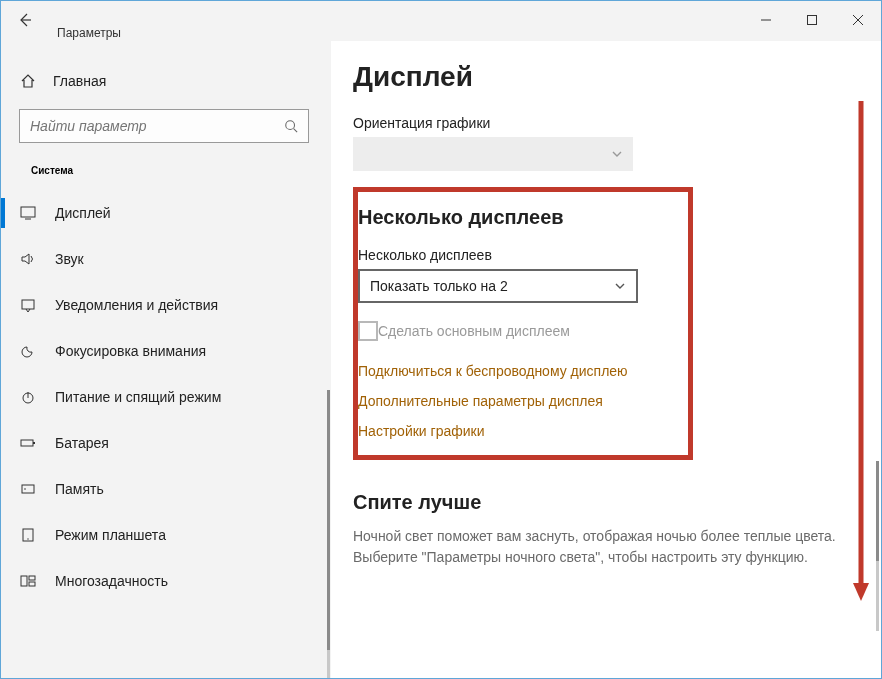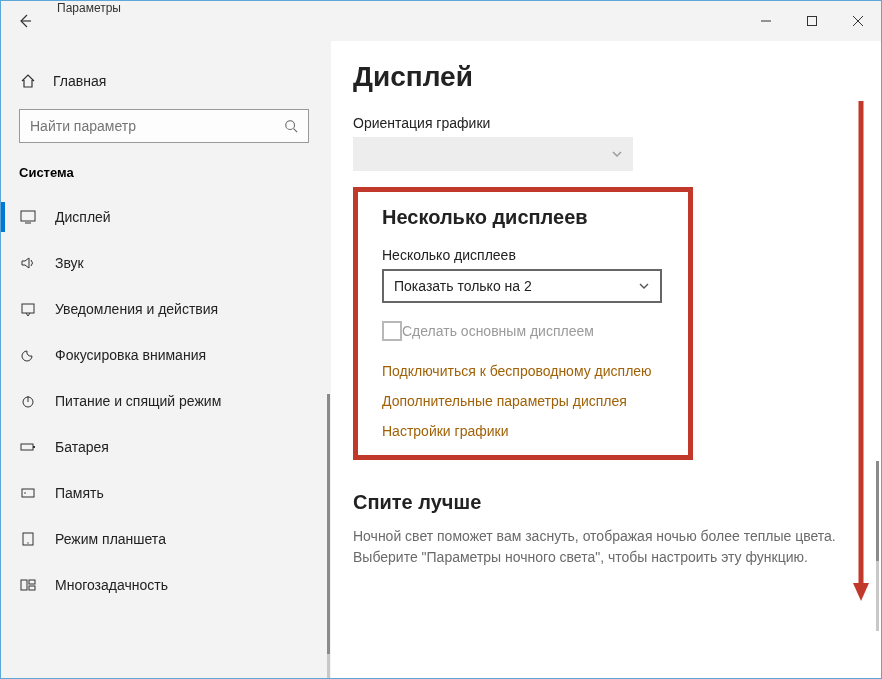--- a/index.html
+++ b/index.html
@@ -2,21 +2,21 @@
 <html><head>
 <meta charset="utf-8">
 <style>
   * { box-sizing: border-box; margin: 0; padding: 0; font-family: "Segoe UI", Tahoma, sans-serif; }
   body { background: #fff; }
   .window {
     width: 882px; height: 679px; border: 1px solid #5fa6d8; position: relative;
     display: flex; flex-direction: column; overflow: hidden;
   }
   .titlebar {
-    height: 40px; display: flex; align-items: flex-start; background: #f3f3f3;
+    height: 40px; display: flex; align-items: flex-end; background: #f3f3f3;
     border-bottom: 1px solid #f3f3f3;
   }
   .back-btn { width: 48px; height: 40px; display: flex; align-items: center; justify-content: center; color: #333; }
   .title { font-size: 12px; color: #333; padding-left: 8px; }
   .win-controls { margin-left: auto; display: flex; }
   .win-btn { width: 46px; height: 40px; display: flex; align-items: center; justify-content: center; color: #333; }
   .win-btn svg { width: 10px; height: 10px; }
   .body { flex: 1; display: flex; overflow: hidden; }
   .sidebar {
     width: 330px; background: #f3f3f3; padding-top: 20px; position: relative;
@@ -26,24 +26,24 @@
     display: flex; align-items: center; height: 40px; padding-left: 18px; gap: 16px;
     font-size: 14px; color: #222;
   }
   .home-row .icon { width: 18px; display:flex; align-items:center; justify-content:center; }
   .search-wrap { padding: 8px 18px 12px 18px; }
   .search {
     width: 290px; height: 34px; border: 1px solid #999; background: #fdfdfd;
     display: flex; align-items: center; padding: 0 10px; position: relative;
   }
   .search input {
-    border: none; outline: none; flex: 1; font-size: 14px; background: transparent; color: #666;
+    border: none; outline: none; flex: 1; font-size: 14px; background: transparent; color: #666; font-style: italic;
   }
   .search .sicon { color: #666; }
-  .category { font-size: 13px; font-weight: 600; padding: 10px 18px 14px 18px; }
+  .category { font-size: 10px; font-weight: 600; padding: 10px 18px 14px 18px; margin-left: 12px; }
   .nav { flex: 1; overflow: hidden; position: relative; }
   .nav-inner { }
   .nav-item {
     display: flex; align-items: center; height: 46px; padding-left: 18px; gap: 18px;
     font-size: 14px; color: #222; position: relative;
   }
   .nav-item .icon { width: 18px; display:flex; align-items:center; justify-content:center; color:#333; }
   .nav-item.active::before {
     content: ""; position: absolute; left: 0; top: 8px; bottom: 8px; width: 4px; background: #0078d4;
   }
@@ -56,21 +56,21 @@
   .content {
     flex: 1; padding: 20px 22px 20px 22px; position: relative; overflow: hidden;
   }
   .page-title { font-size: 28px; font-weight: 600; color: #222; margin-bottom: 22px; }
   .field-label { font-size: 14px; color: #222; margin-bottom: 6px; }
   .dropdown-disabled {
     width: 280px; height: 34px; background: #ededed; display: flex; align-items: center;
     justify-content: flex-end; padding: 0 10px; color: #888; margin-bottom: 16px;
   }
   .highlight-box {
-    border: 5px solid #c0392b; padding: 14px 16px 16px 24px; width: 340px;
+    border: 5px solid #c0392b; padding: 14px 16px 16px 0; width: 340px;
     margin-bottom: 30px;
   }
   .section-title { font-size: 20px; font-weight: 600; color: #222; margin-bottom: 18px; }
   .dropdown {
     width: 280px; height: 34px; border: 2px solid #666; display: flex; align-items: center;
     padding: 0 10px; justify-content: space-between; font-size: 14px; color: #222; margin-bottom: 18px;
   }
   .checkbox-row { display: flex; align-items: center; margin-bottom: 22px; }
   .checkbox { width: 20px; height: 20px; border: 2px solid #b8b8b8; }
   .checkbox-label { font-size: 14px; color: #9a9a9a; }

